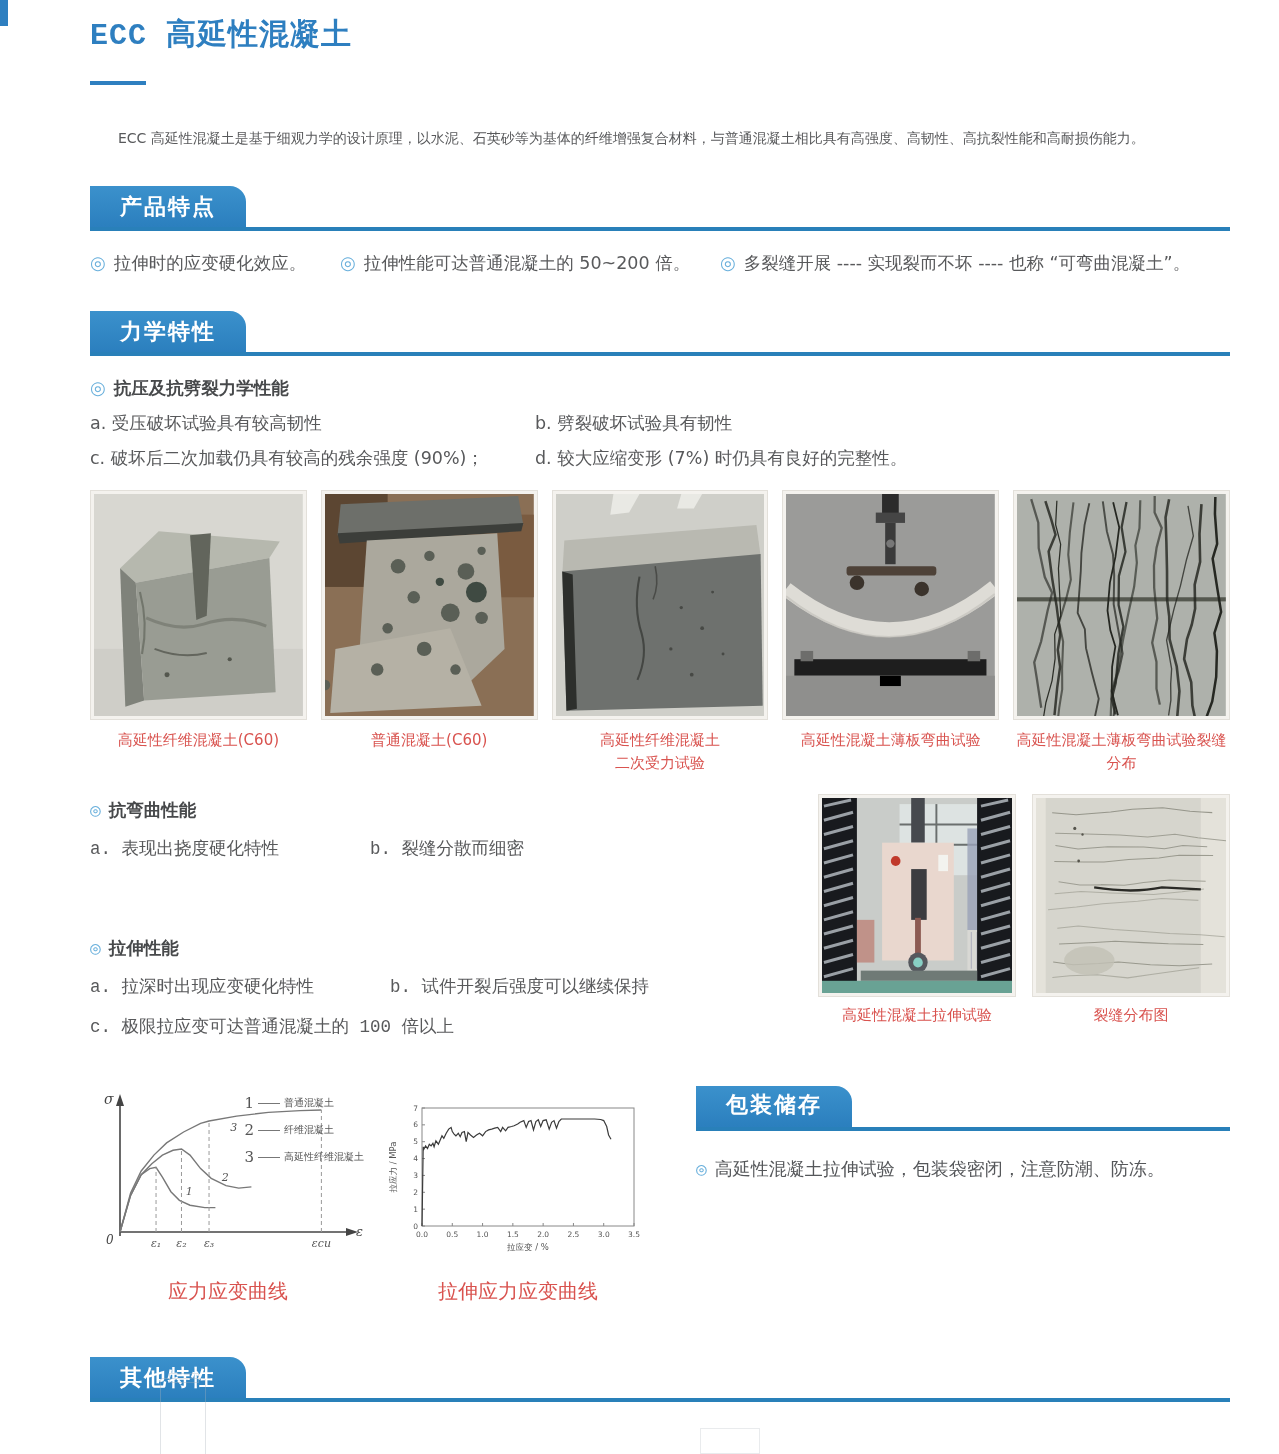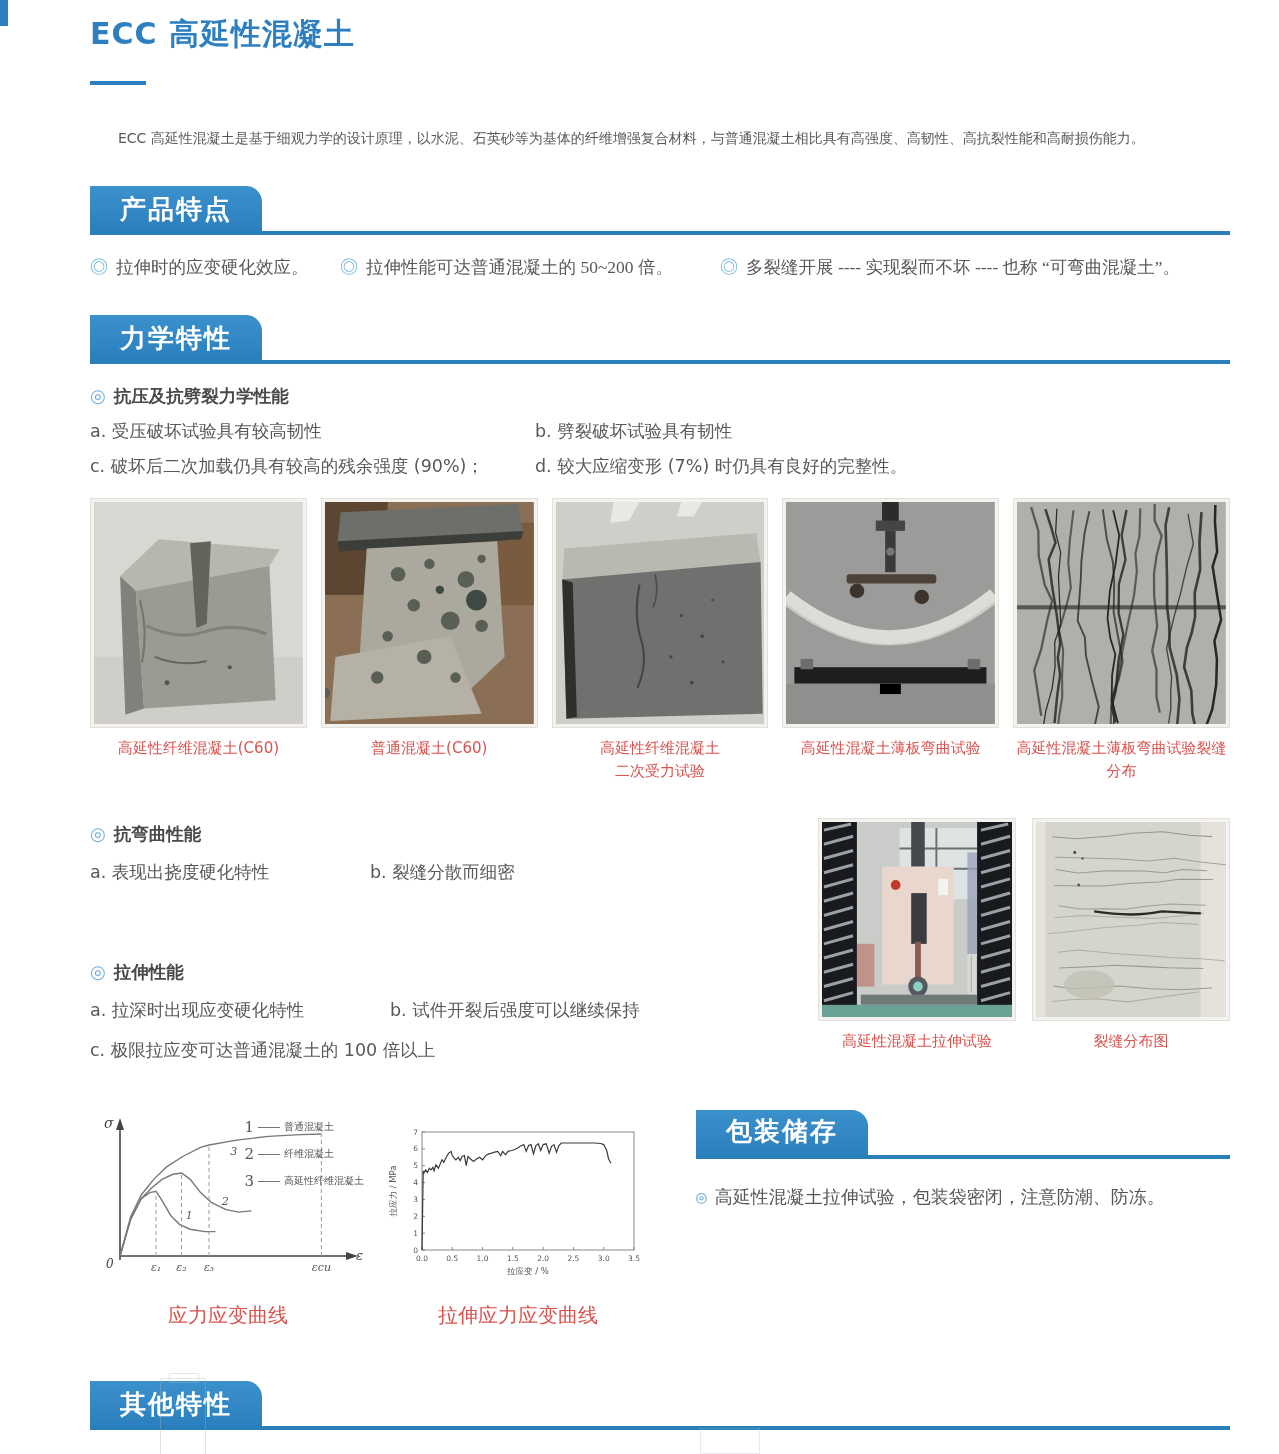--- a/index.html
+++ b/index.html
@@ -1,50 +1,50 @@
 <!DOCTYPE html>
 <html lang="zh"><head>
 <meta charset="utf-8">
 <style>
   * { margin:0; padding:0; box-sizing:border-box; }
   body { background:#ffffff; font-family:"DejaVu Sans","Liberation Sans",sans-serif; }
   .page { position:relative; width:1279px; height:1454px; margin:0 auto; background:#fff; overflow:hidden; }
   .edge-accent { position:absolute; left:0; top:0; width:8px; height:26px; background:#2e7fc0; }
   .content { padding:14px 49px 0 90px; }
 
-  .doc-title { color:#2e7fc0; font-size:30px; font-weight:bold; letter-spacing:1px; }
+  .doc-title { color:#2e7fc0; font-size:30px; font-weight:bold; letter-spacing:1px;font-family:Liberation Mono, monospace; }
   .title-underline { width:56px; height:4px; background:#2e7fc0; margin-top:26px; }
 
   .intro { margin-top:40px; color:#58595b; font-size:14px; line-height:1.95; text-indent:2em; }
 
   .sec-header { border-bottom:4px solid #2980b9; line-height:0; }
   .sec-tab { display:inline-block; background:linear-gradient(180deg,#3b91cc,#2b7fbe); color:#fff;
-             font-size:26px; font-weight:bold; letter-spacing:2px; line-height:1;
+             font-size:22px; font-weight:bold; letter-spacing:2px; line-height:1;
              padding:10px 30px 9px 30px; border-radius:0 16px 0 0; }
   .bullet { color:#6ab0dc; font-size:18px; margin-right:8px; }
   .txt { color:#58595b; font-size:17.5px; }
   .bold-head { color:#47494b; font-weight:bold; font-size:17.5px; }
 
-  .features-row { display:flex; margin-top:20px;font-family:Liberation Serif, serif; }
+  .features-row { display:flex; margin-top:20px; }
   .features-row .f-item { white-space:nowrap; }
   .f-item.w1 { width:250px; }
   .f-item.w2 { width:380px; }
 
   .sec-gap1 { margin-top:36px; }
   .mech-sub { margin-top:20px; }
   .two-col { display:flex; margin-top:11px; }
   .two-col .col-l { width:445px; }
 
   .photo-row { display:flex; gap:14px; margin-top:20px; }
   .photo-fig { flex:1; }
   .photo-frame { border:1px solid #e3e0da; background:#f4f2ee; padding:3px; }
   .photo-frame svg { display:block; width:100%; }
   .p-caption { margin-top:9px; text-align:center; color:#d9534f; font-size:15px; line-height:1.5; }
 
-  .mid-block { display:flex; margin-top:36px; }
+  .mid-block { display:flex; margin-top:20px;font-family:Liberation Mono, monospace; }
   .mid-left { flex:1; padding-top:4px; }
   .mid-right { width:412px; display:flex; gap:16px; }
   .mid-right .photo-fig { flex:1; }
 
   .charts-row { display:flex; margin-top:48px; }
   .chart-fig { width:276px; }
   .chart-fig + .chart-fig { margin-left:14px; }
   .chart-box { position:relative; }
   .c1-legend { position:absolute; right:2px; top:8px; }
   .lg-row { display:flex; align-items:center; margin-bottom:9px; }

